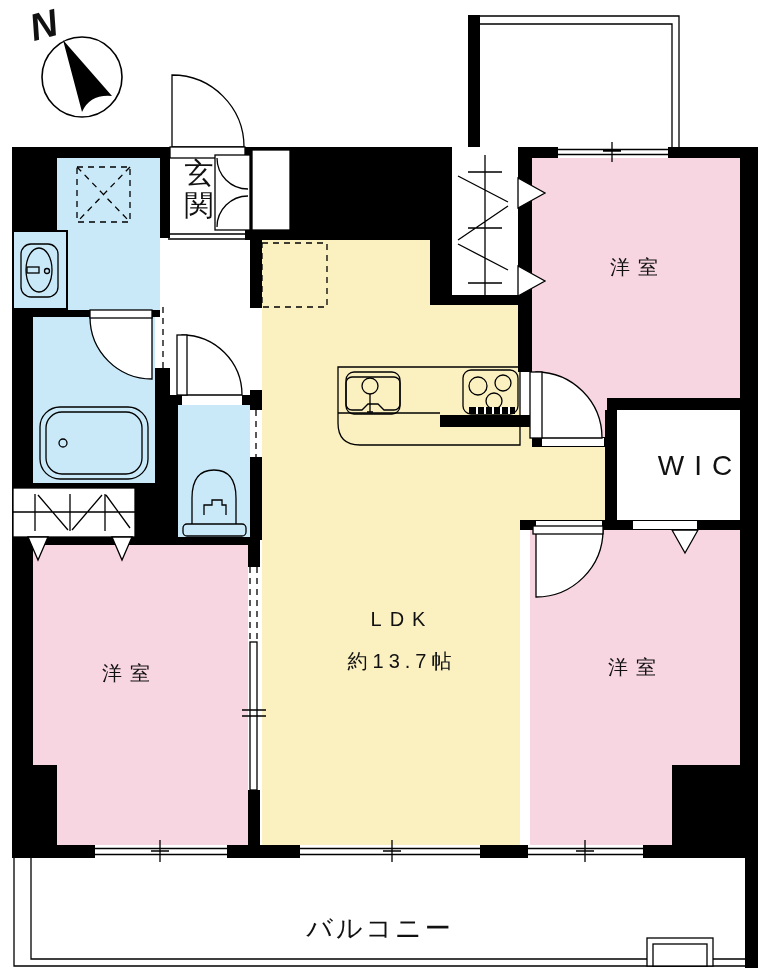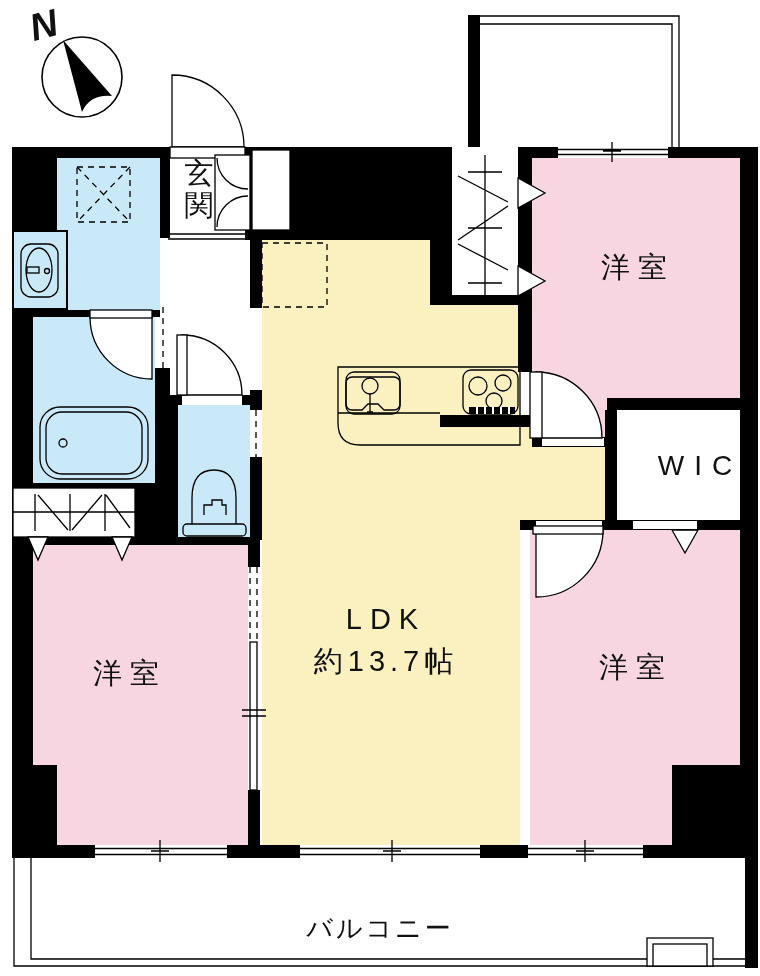--- a/index.html
+++ b/index.html
@@ -1,21 +1,21 @@
 <!DOCTYPE html>
 <html style="--c-wall: #000000; --c-bedroom: #F8D6E1; --c-ldk: #FAF0C0; --c-wet: #C9E9F8; --c-background: #FFFFFF;"><head>
 <meta charset="utf-8">
 <style>
   html,body{margin:0;padding:0;background:#fff;}
   .plan{position:relative;width:760px;height:976px;background:#fff;overflow:hidden;
         font-family:"Liberation Sans","DejaVu Sans",sans-serif;}
   .plan svg{position:absolute;left:0;top:0;}
   .lbl{position:absolute;color:#111;text-align:center;white-space:nowrap;}
   .lbl .ln{display:block;}
-  .room-label{font-size:29px;line-height:42px;}
+  .room-label{font-size:20px;line-height:42px;}
   .room-label .nm{letter-spacing:8px;}
   .room-label .sz{letter-spacing:5px;}
   #lbl-genkan{font-size:29px;line-height:32px;width:36px;word-break:break-all;white-space:normal;}
   #lbl-wic{font-size:28px;letter-spacing:10px;}
   #lbl-balcony{font-size:26px;letter-spacing:3px;}
   #lbl-north{font-size:38px;font-weight:bold;font-style:italic;transform:rotate(-15deg);}
   
   .wall{fill:var(--c-wall,#000);}
   .wet{fill:var(--c-wet,#C9E9F8);}
   .pink{fill:var(--c-bedroom,#F8D6E1);}
@@ -239,21 +239,21 @@
 </svg>
 
   <div id="lbl-north" class="lbl" style="left:30px;top:4px;">N</div>
 
   <div id="lbl-genkan" class="lbl" style="left:181px;top:157px;">玄関</div>
 
   <div class="lbl room-label" style="left:538px;top:246px;width:200px;">
     <span class="ln nm">洋室</span>
   </div>
 
-  <div class="lbl room-label" style="left:286px;top:598px;width:200px;">
+  <div class="lbl room-label" style="left:302px;top:598px;width:200px;">
     <span class="ln nm">LDK</span>
     <span class="ln sz">約13.7帖</span>
   </div>
 
   <div class="lbl room-label" style="left:30px;top:652px;width:200px;">
     <span class="ln nm">洋室</span>
   </div>
 
   <div class="lbl room-label" style="left:536px;top:646px;width:200px;">
     <span class="ln nm">洋室</span>

